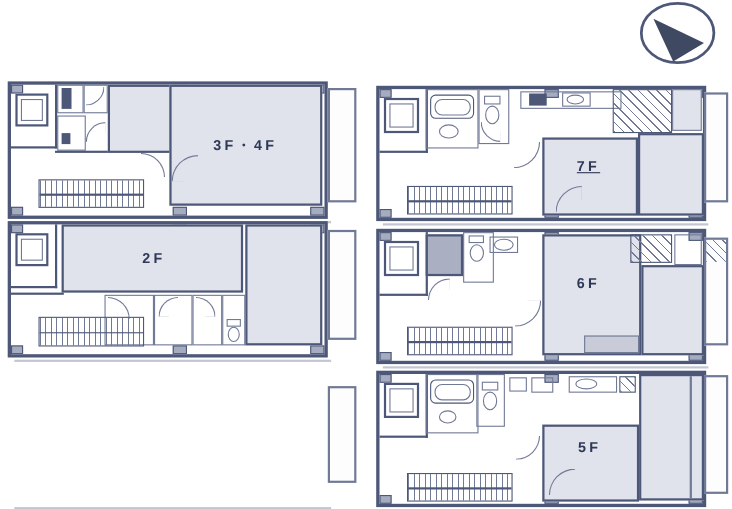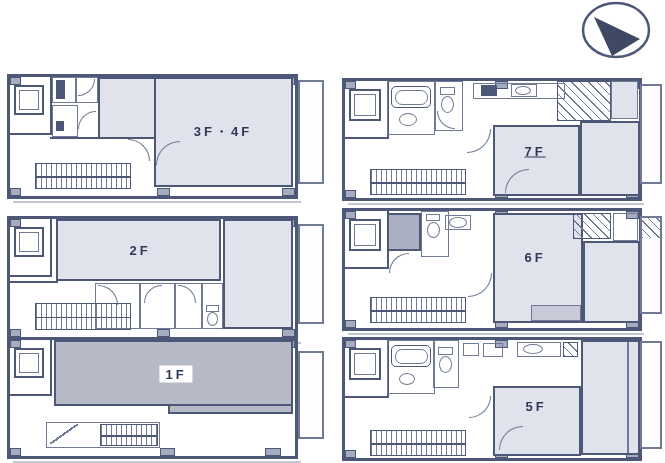--- a/index.html
+++ b/index.html
@@ -78,21 +78,21 @@
     <div class="a fill w2" style="left:144px;top:0;width:139px;height:110px;"></div>
     <div class="label" style="left:213px;top:55px;">3F・4F</div>
     <div class="a arc arc-tl" style="left:146px;top:64px;width:24px;height:24px;"></div>
     <div class="a arc arc-tr" style="left:118px;top:62px;width:22px;height:22px;"></div>
     <div class="a stairs" style="left:25px;top:86px;width:96px;height:26px;"></div>
   </div>
   <div class="a balc" style="left:291px;top:6px;width:26px;height:104px;"></div>
   <div class="a shadow" style="left:6px;top:127px;width:288px;height:2px;"></div>
 </div>
 
-<div class="plan" style="left:7px;top:216px;width:320px;height:154px;">
+<div class="plan" style="left:7px;top:201px;width:320px;height:154px;">
   <div class="main" style="left:0;top:0;width:291px;height:124px;">
     <div class="a pillar" style="left:0;top:0;width:11px;height:8px;"></div>
     <div class="a pillar" style="left:147px;top:0;width:13px;height:8px;"></div>
     <div class="a pillar" style="left:272px;top:0;width:13px;height:8px;"></div>
     <div class="a pillar" style="left:0;top:110px;width:11px;height:8px;"></div>
     <div class="a pillar" style="left:147px;top:110px;width:13px;height:8px;"></div>
     <div class="a pillar" style="left:272px;top:110px;width:13px;height:8px;"></div>
     <div class="a ev" style="left:4px;top:8px;width:30px;height:30px;">
         <div class="ev-in"></div>
       </div>
@@ -111,39 +111,20 @@
     <div class="a w1" style="left:192px;top:64px;width:21px;height:46px;"></div>
     <div class="a w1" style="left:196px;top:86px;width:13px;height:7px;"></div>
     <div class="a oval" style="left:197px;top:93px;width:11px;height:14px;"></div>
     <div class="a stairs" style="left:25px;top:84px;width:96px;height:27px;"></div>
   </div>
   <div class="a balc" style="left:291px;top:8px;width:26px;height:100px;"></div>
   <div class="a shadow" style="left:6px;top:126px;width:288px;height:2px;"></div>
 </div>
 
 <div class="plan" style="left:7px;top:337px;width:320px;height:128px;">
-  <div class="main" style="left:0;top:0;width:291px;height:122px;">
-    <div class="a pillar" style="left:0;top:0;width:11px;height:8px;"></div>
-    <div class="a pillar" style="left:147px;top:0;width:13px;height:8px;"></div>
-    <div class="a pillar" style="left:272px;top:0;width:13px;height:8px;"></div>
-    <div class="a pillar" style="left:0;top:108px;width:11px;height:8px;"></div>
-    <div class="a pillar" style="left:150px;top:108px;width:15px;height:8px;"></div>
-    <div class="a pillar" style="left:255px;top:108px;width:16px;height:8px;"></div>
-    <div class="a ev" style="left:4px;top:8px;width:30px;height:30px;">
-        <div class="ev-in"></div>
-      </div>
-    <div class="a vl" style="left:40px;top:0;height:56px;"></div>
-    <div class="a hl" style="left:0;top:54px;width:42px;"></div>
-    <div class="a fillD w2" style="left:44px;top:0;width:239px;height:66px;"></div>
-    <div class="a fillD w2" style="left:158px;top:64px;width:125px;height:10px;"></div>
-    <div class="label chip" style="left:166px;top:34px;">1F</div>
-    <div class="a w1" style="left:36px;top:82px;width:114px;height:26px;"></div>
-    <div class="a diag" style="left:40px;top:84px;width:28px;height:20px;"></div>
-    <div class="a stairs" style="left:90px;top:84px;width:58px;height:22px;"></div>
-  </div>
   <div class="a balc" style="left:291px;top:14px;width:26px;height:88px;"></div>
   <div class="a shadow" style="left:6px;top:124px;width:288px;height:2px;"></div>
 </div>
 
 <div class="plan" style="left:342px;top:78px;width:322px;height:129px;">
   <div class="main" style="left:0;top:0;width:300px;height:123px;">
     <div class="a pillar" style="left:0;top:0;width:11px;height:8px;"></div>
     <div class="a pillar" style="left:150px;top:0;width:13px;height:8px;"></div>
     <div class="a pillar" style="left:281px;top:0;width:13px;height:8px;"></div>
     <div class="a pillar" style="left:0;top:109px;width:11px;height:8px;"></div>

